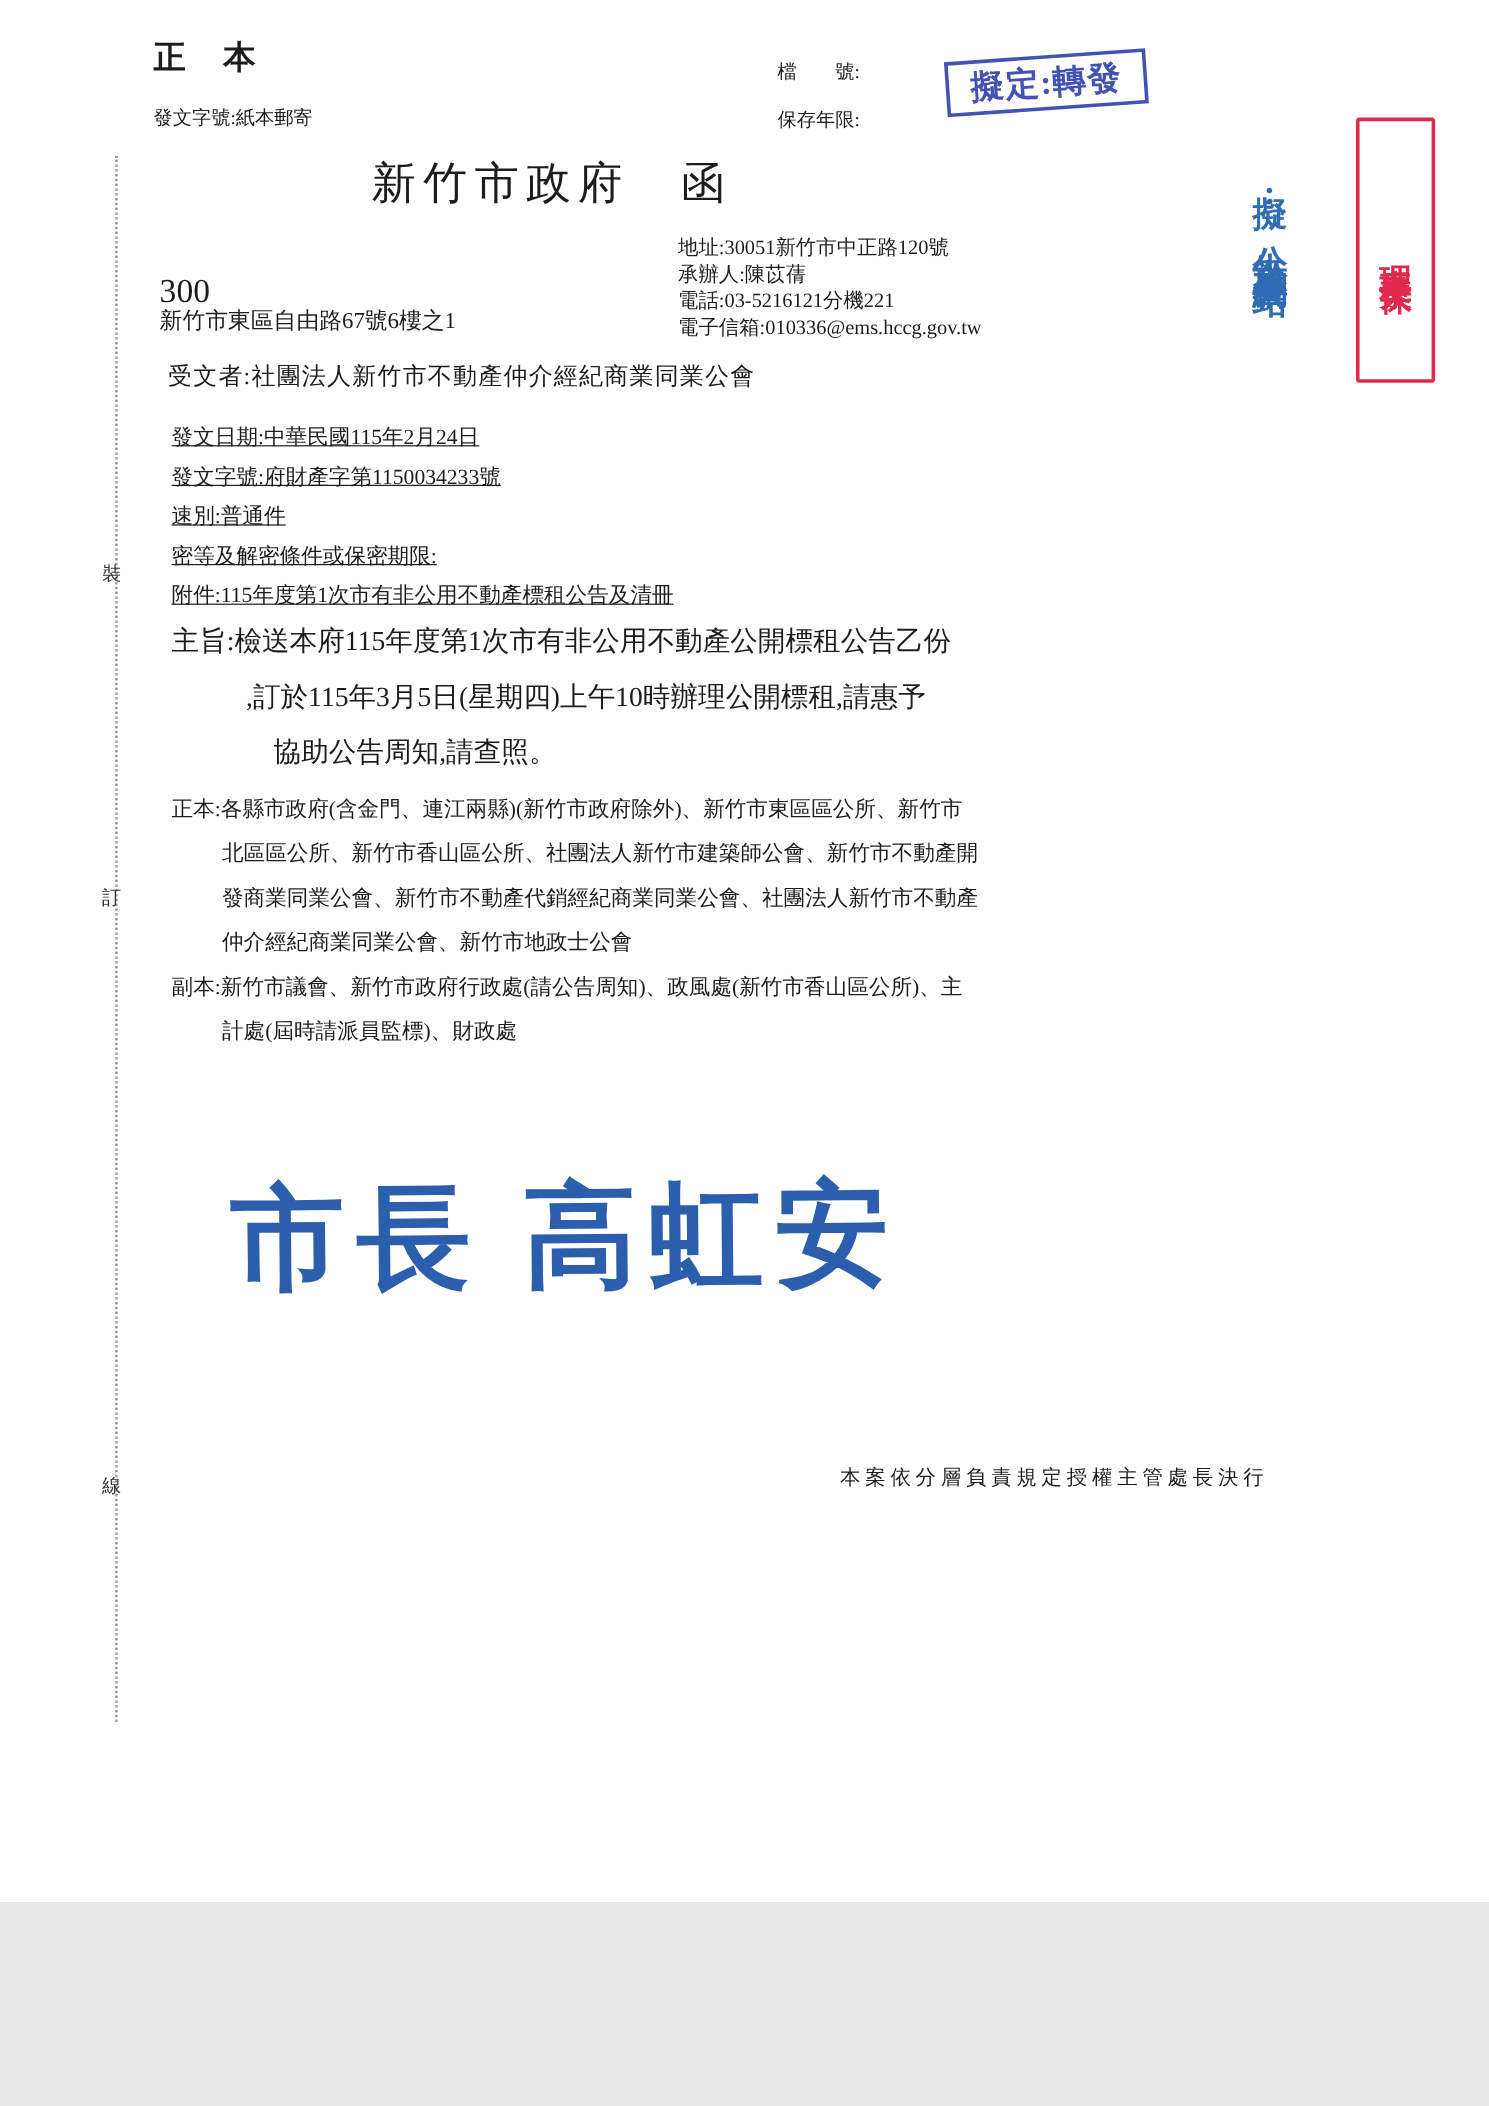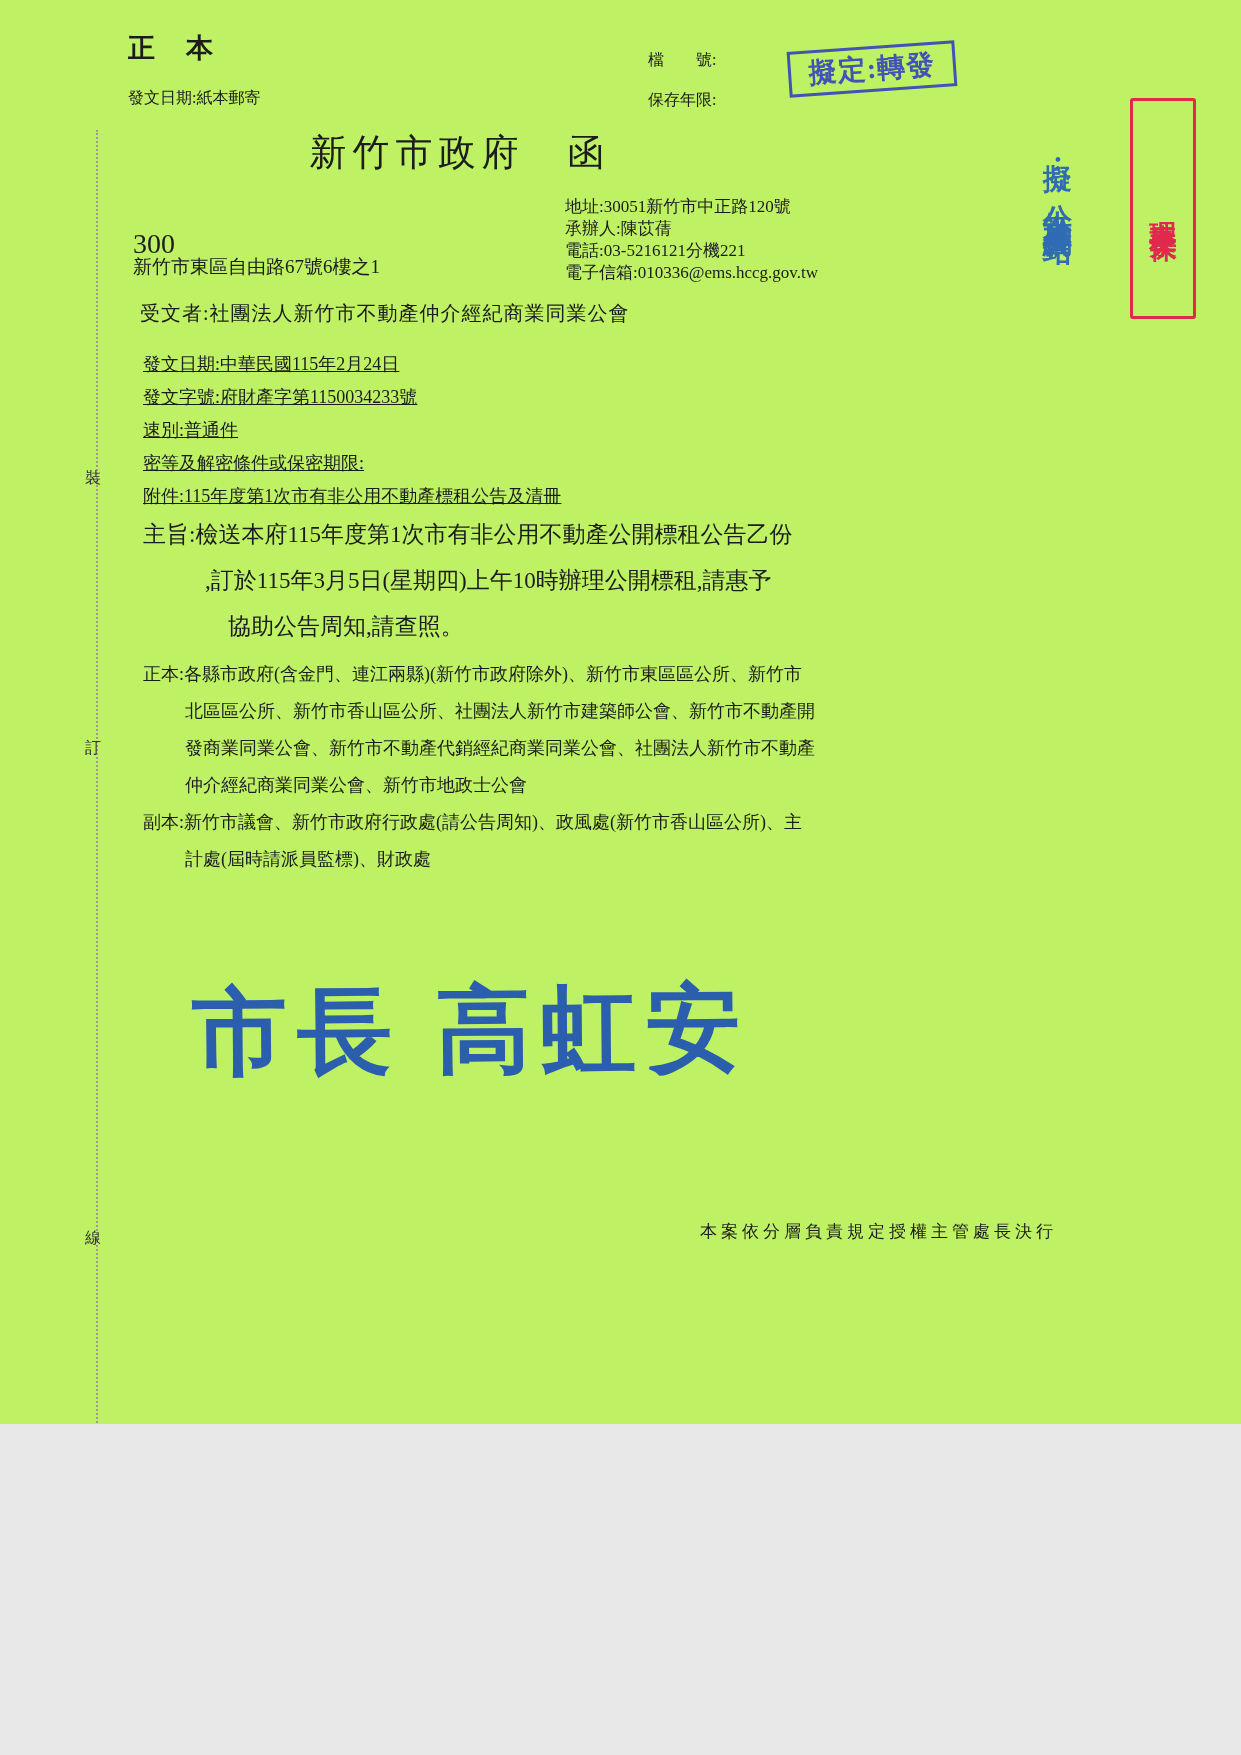--- a/index.html
+++ b/index.html
@@ -1,20 +1,20 @@
 <!DOCTYPE html>
 <html><head>
 <meta charset="utf-8">
 <style>
   html,body{margin:0;padding:0;background:#e8e8e8;}
   .page{
     position:relative;
-    width:1241px;height:1424px;
+    width:1241px;height:1585px;
     margin:0 auto;
-    background:#bef264;
+    background:#ffffff;
     font-family:"Liberation Serif","DejaVu Serif",serif;
     color:#1c1c1c;
     overflow:hidden;
   }
   .abs{position:absolute;white-space:nowrap;}
 
   .copy-type{left:128px;top:30px;font-size:27px;font-weight:bold;letter-spacing:2px;}
   .delivery{left:128px;top:88px;font-size:16px;}
   .file-no{left:648px;top:50px;font-size:16px;}
   .retention{left:648px;top:90px;font-size:16px;}
@@ -87,21 +87,21 @@
   .bm-3{top:1228px;}
 
   .scan-bar{left:285px;top:1747px;width:725px;height:5px;background:#111;}
 </style>
 </head>
 <body>
 
 <div class="page">
 
   <div class="abs copy-type">正　本</div>
-  <div class="abs delivery">發文日期:紙本郵寄</div>
+  <div class="abs delivery">發文字號:紙本郵寄</div>
 
   <div class="abs file-no">檔　　號:</div>
   <div class="abs retention">保存年限:</div>
 
   <div class="abs blue-stamp">擬定:轉發</div>
   <div class="abs red-stamp">理事長李天保</div>
   <div class="abs margin-note">擬:公告於本會網站</div>
 
   <div class="abs doc-title">新竹市政府　函</div>
 

